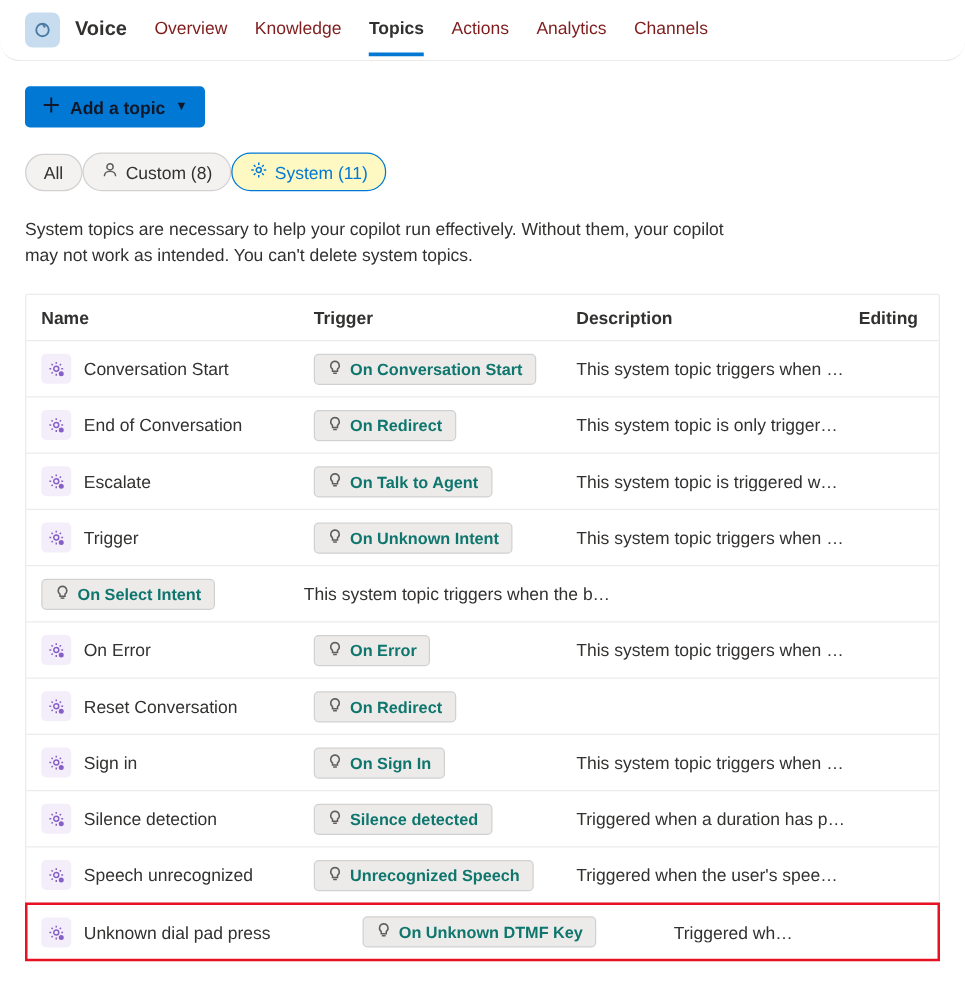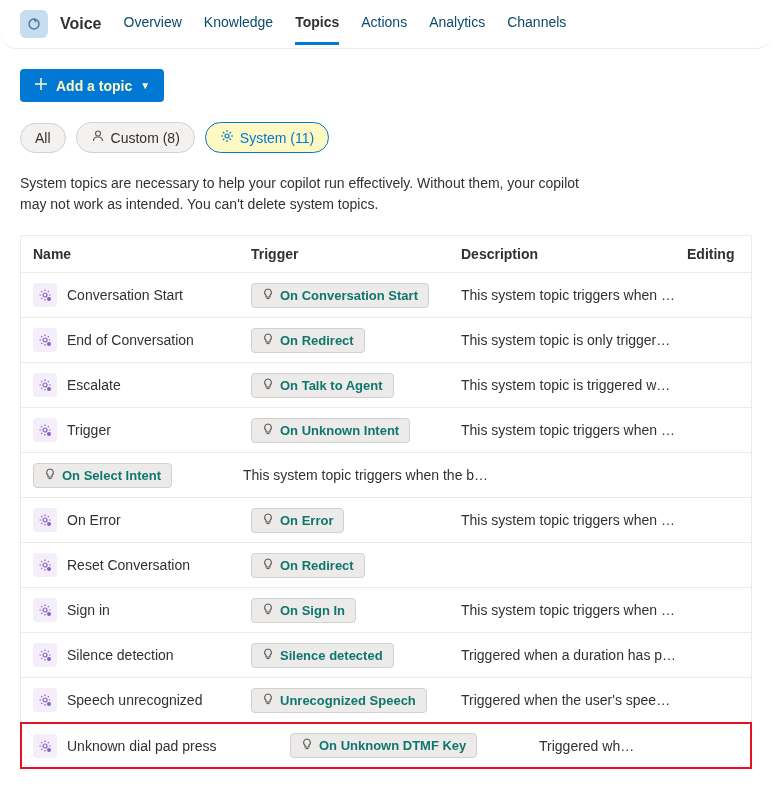--- a/index.html
+++ b/index.html
@@ -31,50 +31,49 @@
     .app-title {
       font-weight: 600;
       font-size: 16px;
       margin-right: 10px;
     }
     .nav {
       display: flex;
       gap: 22px;
     }
     .nav-item {
-      color: #0c4a6e;
+      color: #7f1d1d;
       cursor: pointer;
       padding-bottom: 12px;
       margin-bottom: -11px;
       font-size: 14px;
     }
     .nav-item.active {
       color: #323130;
       font-weight: 600;
       border-bottom: 3px solid #0078d4;
     }
     .content {
       padding: 20px;
     }
     .add-btn {
       background: #0078d4;
-      color: #fef9c3;
+      color: #0f172a;
       border: none;
       padding: 8px 14px;
       border-radius: 4px;
       font-size: 14px;
       font-weight: 600;
       cursor: pointer;
       display: inline-flex;
       align-items: center;
       gap: 8px;
     }
     .filter-row {
       display: flex;
-      gap: 10px;
       margin-top: 20px;
       align-items: center;
     }
     .pill {
       border: 1px solid #d1d1d1;
       background: #f3f2f1;
       border-radius: 18px;
       padding: 6px 14px;
       font-size: 14px;
       color: #323130;

